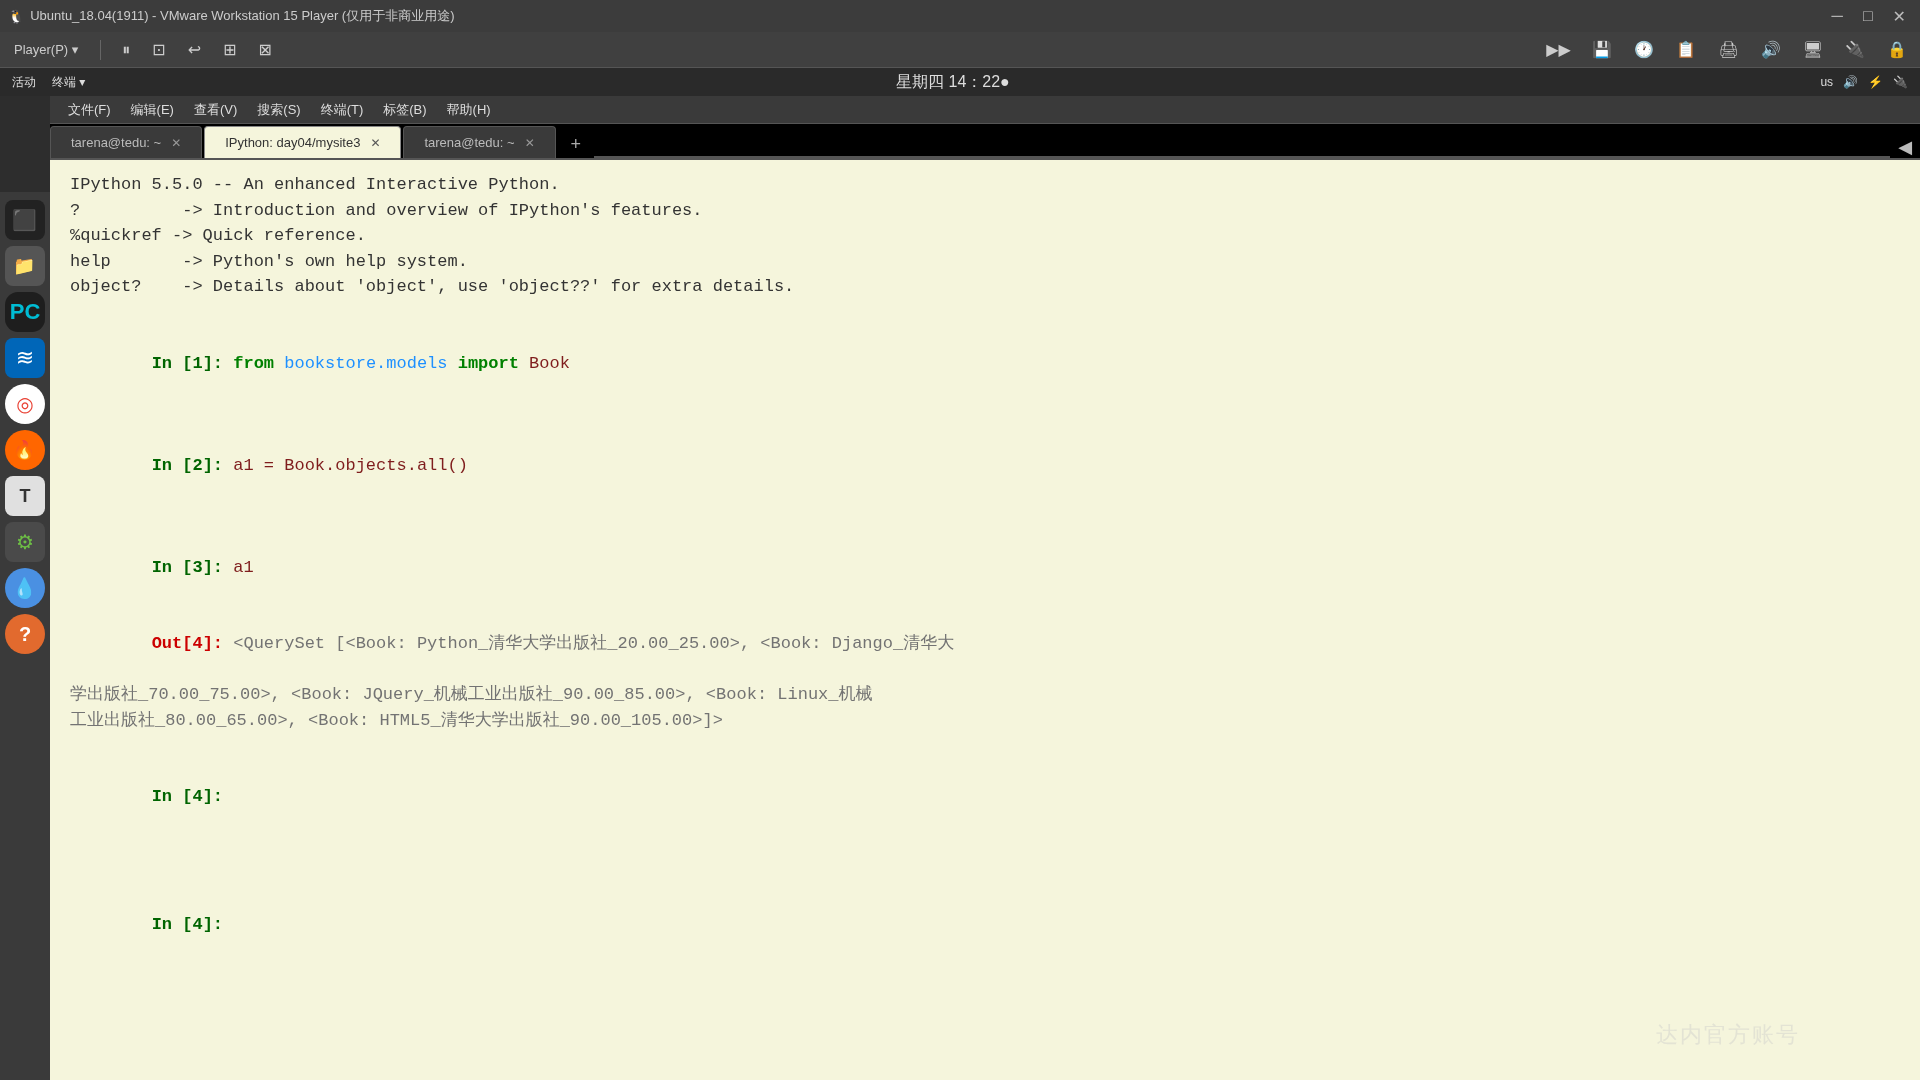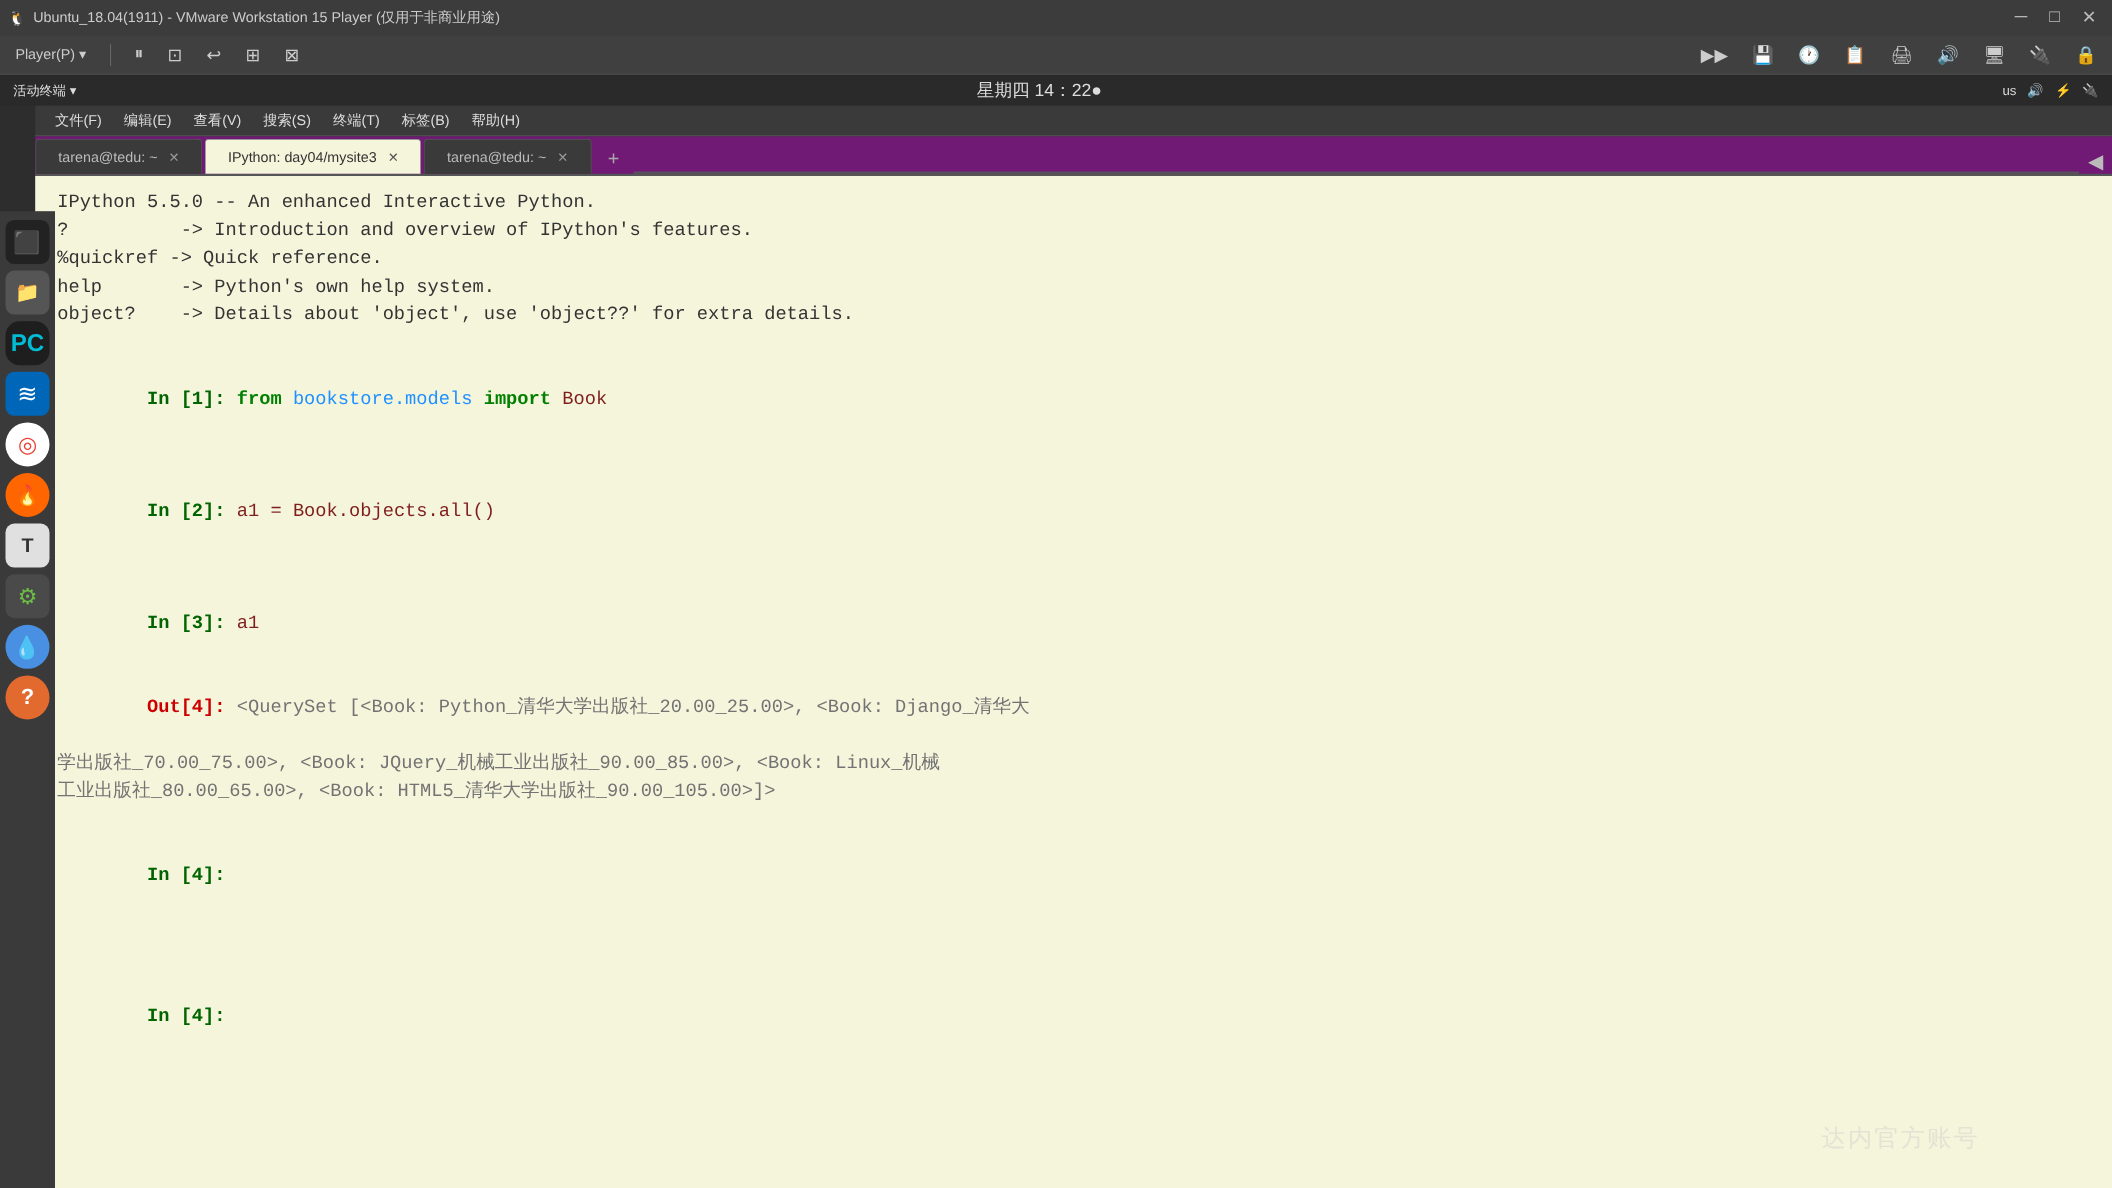--- a/index.html
+++ b/index.html
@@ -38,21 +38,21 @@
     #ubuntu-topbar {
       height: 28px;
       background: #2a2a2a;
       display: flex;
       align-items: center;
       justify-content: space-between;
       padding: 0 12px;
       color: #ddd;
       font-size: 12px;
     }
-    #ubuntu-topbar-left { display: flex; }
+    #ubuntu-topbar-left { display: flex; gap: 16px; }
     #ubuntu-topbar-center { font-size: 16px; color: #ddd; }
     #ubuntu-topbar-right { display: flex; gap: 10px; align-items: center; }
 
     
     #terminal-window {
       width: 100%;
       height: calc(1080px - 32px - 36px - 28px);
       display: flex;
       flex-direction: column;
       background: #2d2d2d;
@@ -66,21 +66,21 @@
       align-items: center;
       padding: 0 10px;
       gap: 4px;
       border-bottom: 1px solid #555;
     }
     .menu-item { color: #ddd; font-size: 13px; padding: 3px 8px; cursor: pointer; border-radius: 3px; }
 
     
     #terminal-tabs {
       height: 36px;
-      background: #701a75;
+      background: #000000;
       display: flex;
       align-items: flex-end;
       padding: 0 0;
       border-bottom: 2px solid #555;
     }
     .tab {
       height: 32px;
       padding: 0 20px;
       background: #3a3a3a;
       color: #bbb;
@@ -237,21 +237,21 @@
     <div class="sidebar-icon vscode-icon" style="font-size:22px;">≋</div>
     <div class="sidebar-icon chrome-icon" style="font-size:20px; background:#fff; border-radius:50%;">◎</div>
     <div class="sidebar-icon firefox-icon" style="font-size:18px;">🔥</div>
     <div class="sidebar-icon text-icon">T</div>
     <div class="sidebar-icon dev-icon">⚙</div>
     <div class="sidebar-icon drop-icon">💧</div>
     <div class="sidebar-icon help-icon" style="font-weight:bold;">?</div>
 
   </div>
 
-  <div id="terminal-window" style="margin-left:32px; display:flex; flex-direction:column; flex:1;">
+  <div id="terminal-window" style="margin-left:50px; display:flex; flex-direction:column; flex:1;">
 
     <div id="terminal-menubar">
       <span class="menu-item">文件(F)</span>
       <span class="menu-item">编辑(E)</span>
       <span class="menu-item">查看(V)</span>
       <span class="menu-item">搜索(S)</span>
       <span class="menu-item">终端(T)</span>
       <span class="menu-item">标签(B)</span>
       <span class="menu-item">帮助(H)</span>
     </div>

